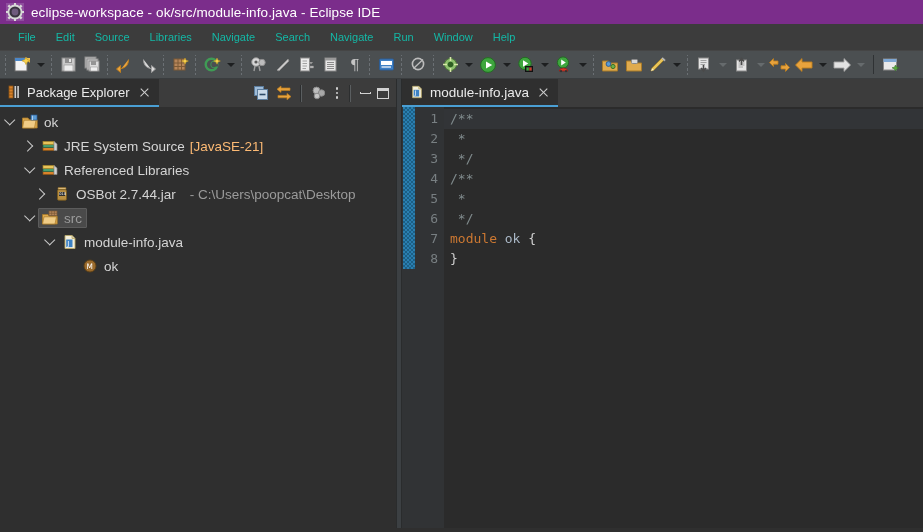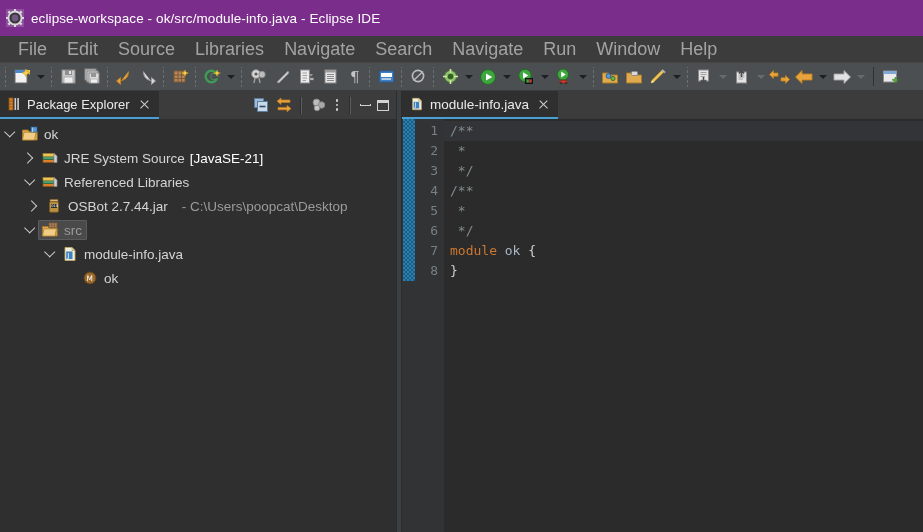--- a/index.html
+++ b/index.html
@@ -10,21 +10,21 @@
   body {
     width: 923px;
     height: 532px;
     overflow: hidden;
     font-family: "Liberation Sans", sans-serif;
     -webkit-font-smoothing: antialiased;
   }
 
   
   #titlebar {
-    height: 36px;
+    height: 24px;
     background: #7b2d8b;
     display: flex;
     align-items: center;
     padding-left: 6px;
     box-sizing: border-box;
   }
   #title-icon {
     width: 18px; height: 18px;
     margin-right: 7px;
     flex: 0 0 auto;
@@ -41,22 +41,22 @@
   #menubar {
     height: 27px;
     background: #3c3c3c;
     display: flex;
     align-items: center;
     padding-left: 8px;
     box-sizing: border-box;
     border-bottom: 1px solid #454545;
   }
   .menu-item {
-    color: #a3a3a3;
-    font-size: 18px;
+    color: #14b8a6;
+    font-size: 11px;
     padding: 2px 10px;
     white-space: nowrap;
     cursor: default;
   }
 
   
   #toolbar {
     height: 28px;
     background: #4b4f51;
     display: flex;
@@ -267,21 +267,21 @@
   .twisty.collapsed i { transform: rotate(-45deg) translate(-1px,-1px); }
   .twisty.expanded  i { transform: rotate(45deg) translate(-1px,-2px); }
   .tree-ico {
     width: 18px; height: 18px;
     flex: 0 0 auto;
     margin-right: 5px;
     display: flex; align-items: center; justify-content: center;
   }
   .t-name { color: #d4d4d4; }
   .t-sub  { color: #9b9b9b; }
-  .t-jre  { color: #ffffff; }
+  .t-jre  { color: #fdba74; }
 
   
   #ed-tabrow {
     height: 28px;
     background: #3c3c3c;
     display: flex;
     align-items: stretch;
     box-sizing: border-box;
   }
   #ed-tab {
@@ -742,21 +742,21 @@
               <rect x="1" y="9.5" width="11" height="3" fill="#d9822b" stroke="#8c5314" stroke-width=".7"></rect>
               <rect x="1" y="6.5" width="11" height="3" fill="#4a9e6e" stroke="#256244" stroke-width=".7"></rect>
               <rect x="1" y="3.5" width="11" height="3" fill="#e8c45a" stroke="#a8862a" stroke-width=".7"></rect>
               <polygon points="12,3.5 15,6 15,12.5 12,12.5" fill="#d0d0d0" stroke="#8a8a8a" stroke-width=".7"></polygon>
             </svg>
           </span>
           <span class="t-name">Referenced Libraries</span>
         </span>
       </div>
 
-      <div class="tree-row" style="padding-left:24px">
+      <div class="tree-row" style="padding-left:32px">
         <span class="twisty collapsed">
             <i></i>
           </span>
         <span class="row-inner">
           <span class="tree-ico">
             <svg width="16" height="16" viewBox="0 0 16 16">
               <rect x="4" y="1.5" width="8" height="2.2" rx=".6" fill="#d9b87a" stroke="#8c6a2a" stroke-width=".7"></rect>
               <rect x="3.5" y="3.7" width="9" height="10.5" rx="1.2" fill="#b98f42" stroke="#7a5a1c" stroke-width=".8"></rect>
               <rect x="5" y="6" width="6" height="4" fill="#2f2f2f"></rect>
               <text x="5.2" y="9.4" font-size="3.6" fill="#ffffff" font-family="DejaVu Sans, sans-serif">010</text>

